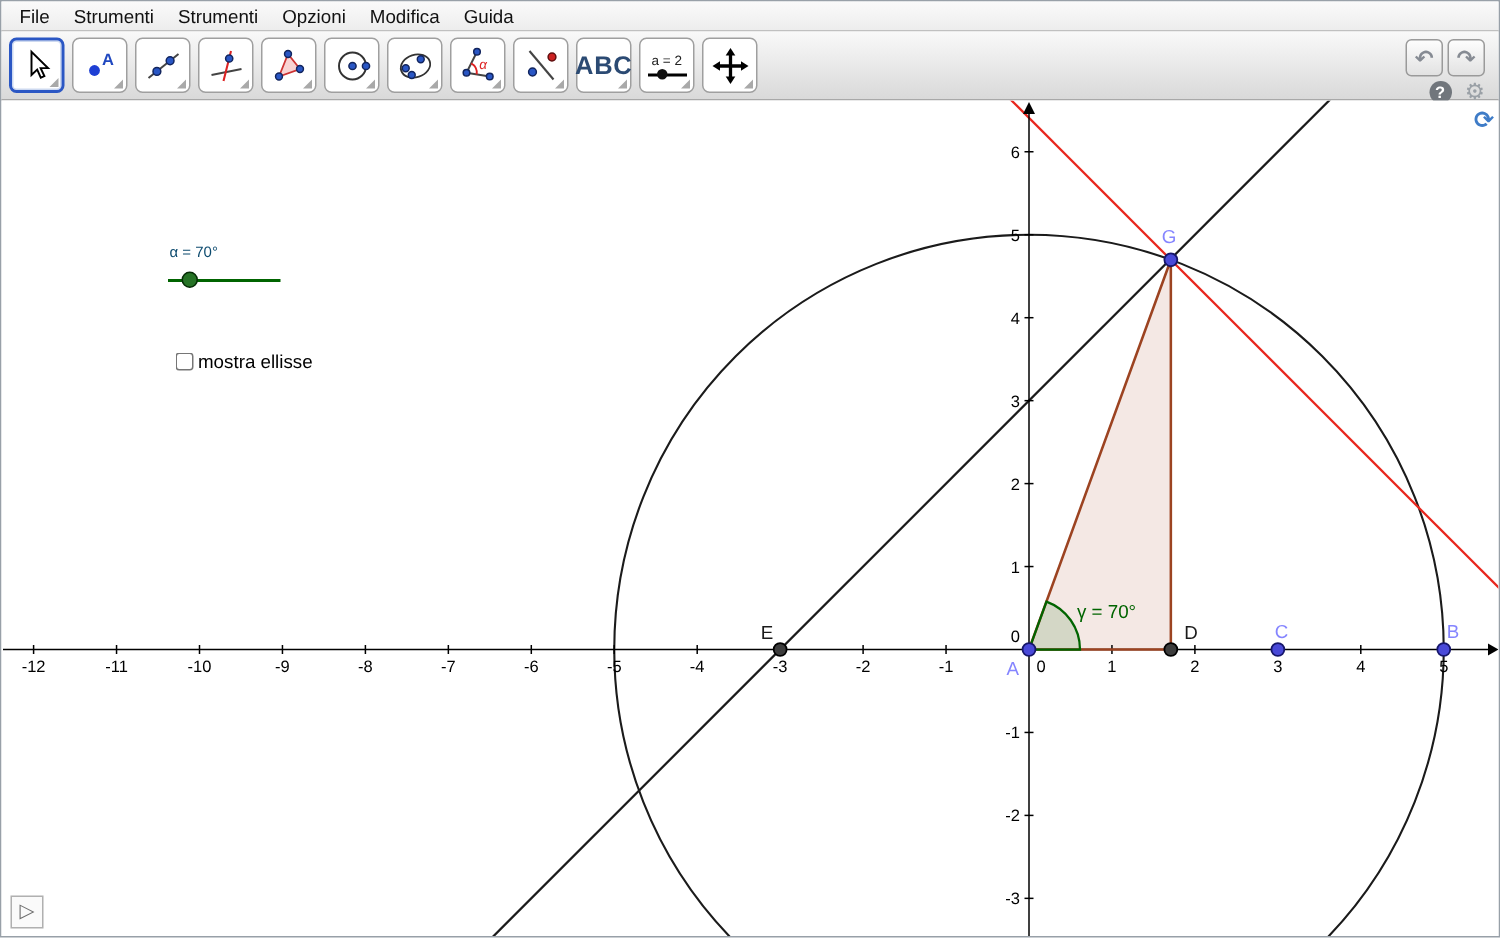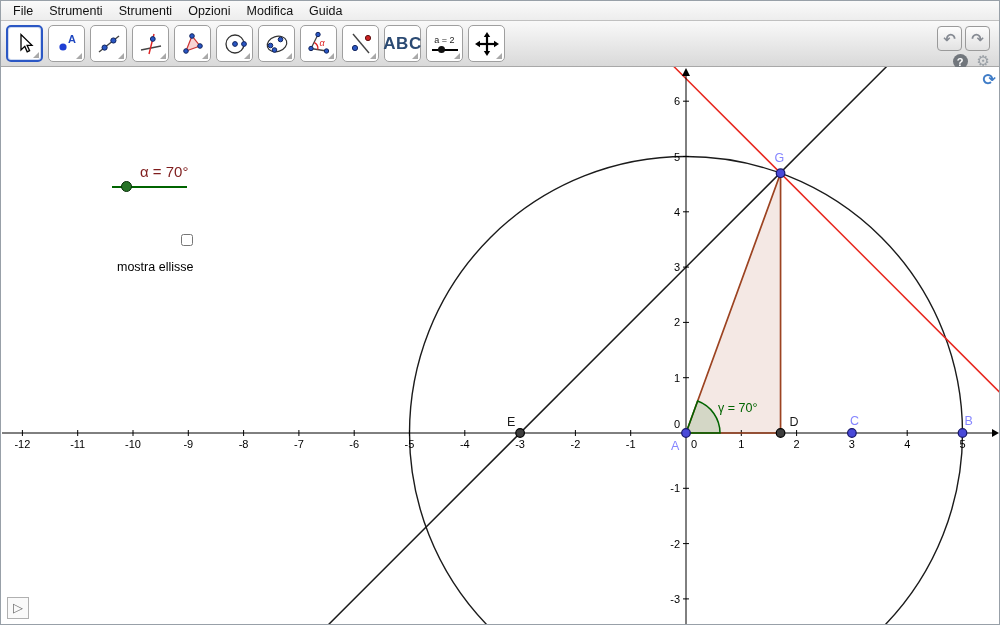--- a/index.html
+++ b/index.html
@@ -38,26 +38,26 @@
   .gear-ic { color:#9aa0a6; font-size:15px; line-height:15px; cursor:pointer;
              font-family:"DejaVu Sans", sans-serif; }
 
   
   .canvas { position:relative; width:998px; height:557px; background:#fff; overflow:hidden; }
   .canvas svg text { font-family:"Liberation Sans", sans-serif; }
 
   .refresh-ic { position:absolute; top:3px; right:3px; color:#3f7cc7; font-size:16px; font-weight:bold;
                 font-family:"DejaVu Sans", sans-serif; cursor:pointer; }
 
-  .alpha-label { position:absolute; left:112px; top:96px; font-size:15px; color:#7f1d1d;margin-left:27px; }
+  .alpha-label { position:absolute; left:112px; top:96px; font-size:10px; color:#0c4a6e; }
   .alpha-track { position:absolute; left:111px; top:119px; width:75px; height:2px; background:#006400; cursor:pointer; }
   .alpha-handle { position:absolute; left:120px; top:114px; width:11px; height:11px; border-radius:50%;
                   background:#267326; border:1px solid #062d06; cursor:pointer; }
 
-  .cb-wrap { position:absolute; left:116px; top:167px; display:flex; align-items:flex-end; gap:14px;flex-direction:column; }
+  .cb-wrap { position:absolute; left:116px; top:167px; display:flex; align-items:center; gap:3px; }
   .cb-wrap input { width:12px; height:12px; margin:0; }
   .cb-wrap label { font-size:12.5px; color:#000; }
 
   .play-btn { position:absolute; left:6px; bottom:5px; width:22px; height:22px; background:#fafafa;
               border:1px solid #b0b0b0; color:#6e6e6e; font-size:13px; line-height:19px; text-align:center;
               cursor:pointer; font-family:"DejaVu Sans", sans-serif; }
 </style>
 </head>
 <body>
 

